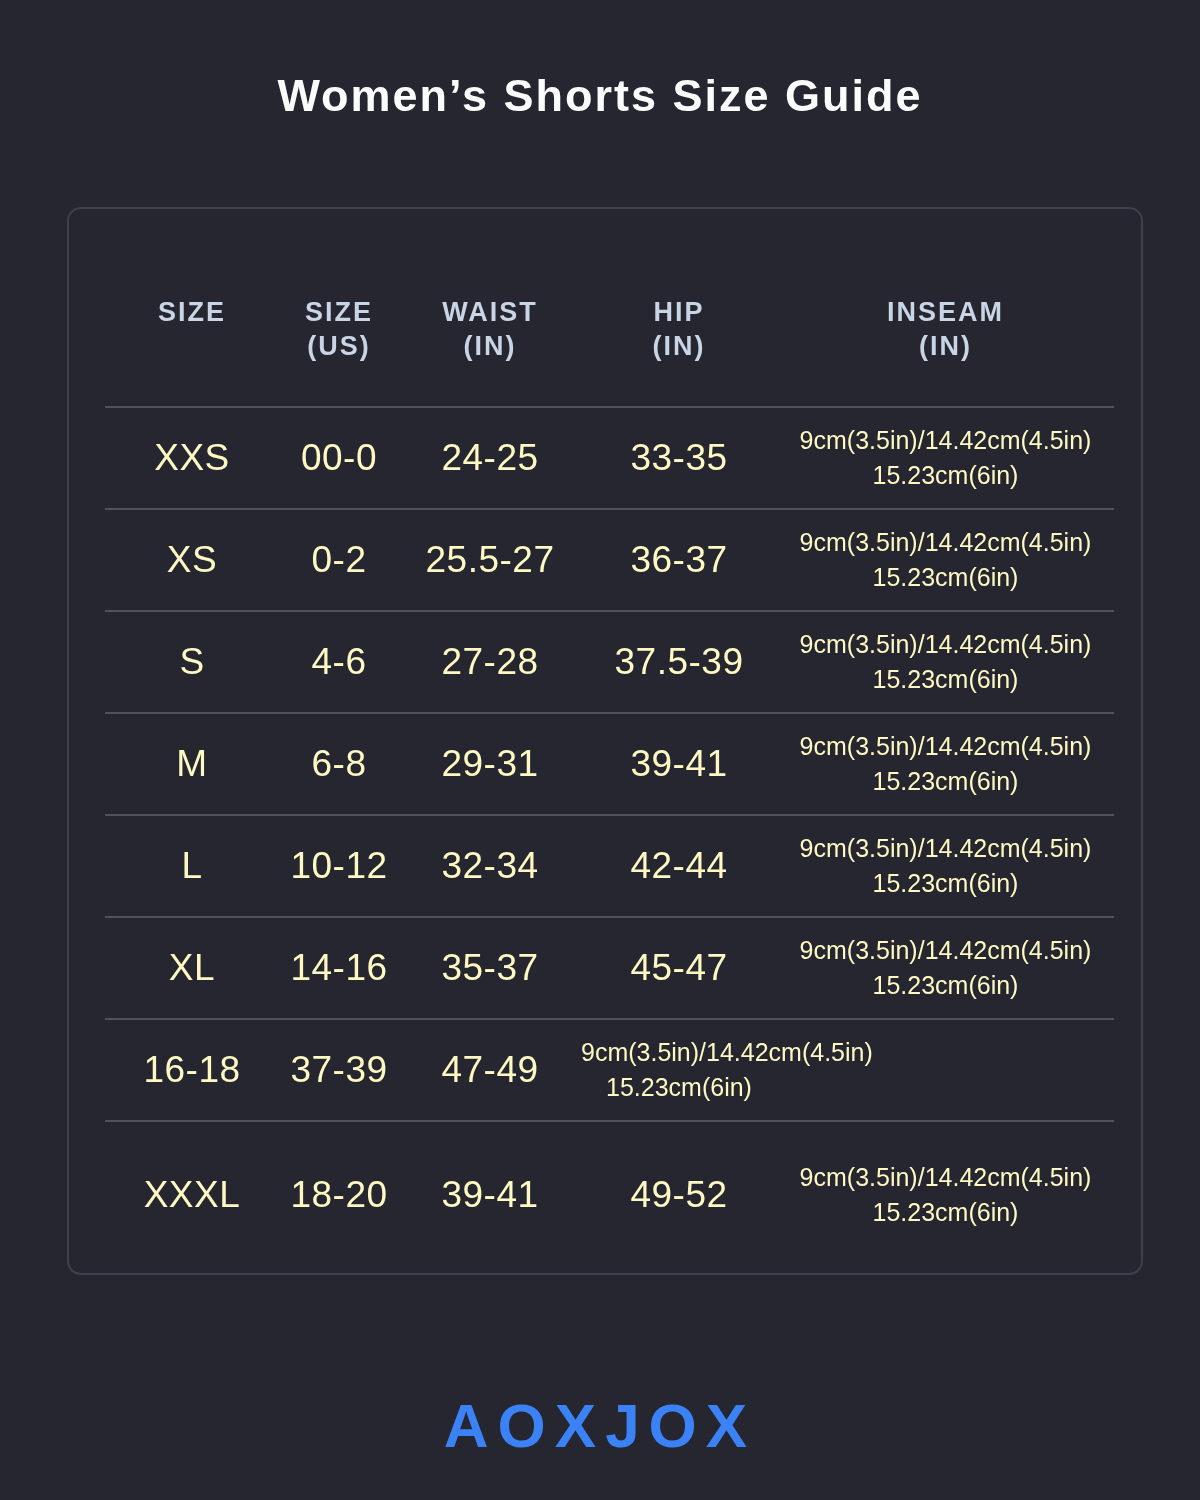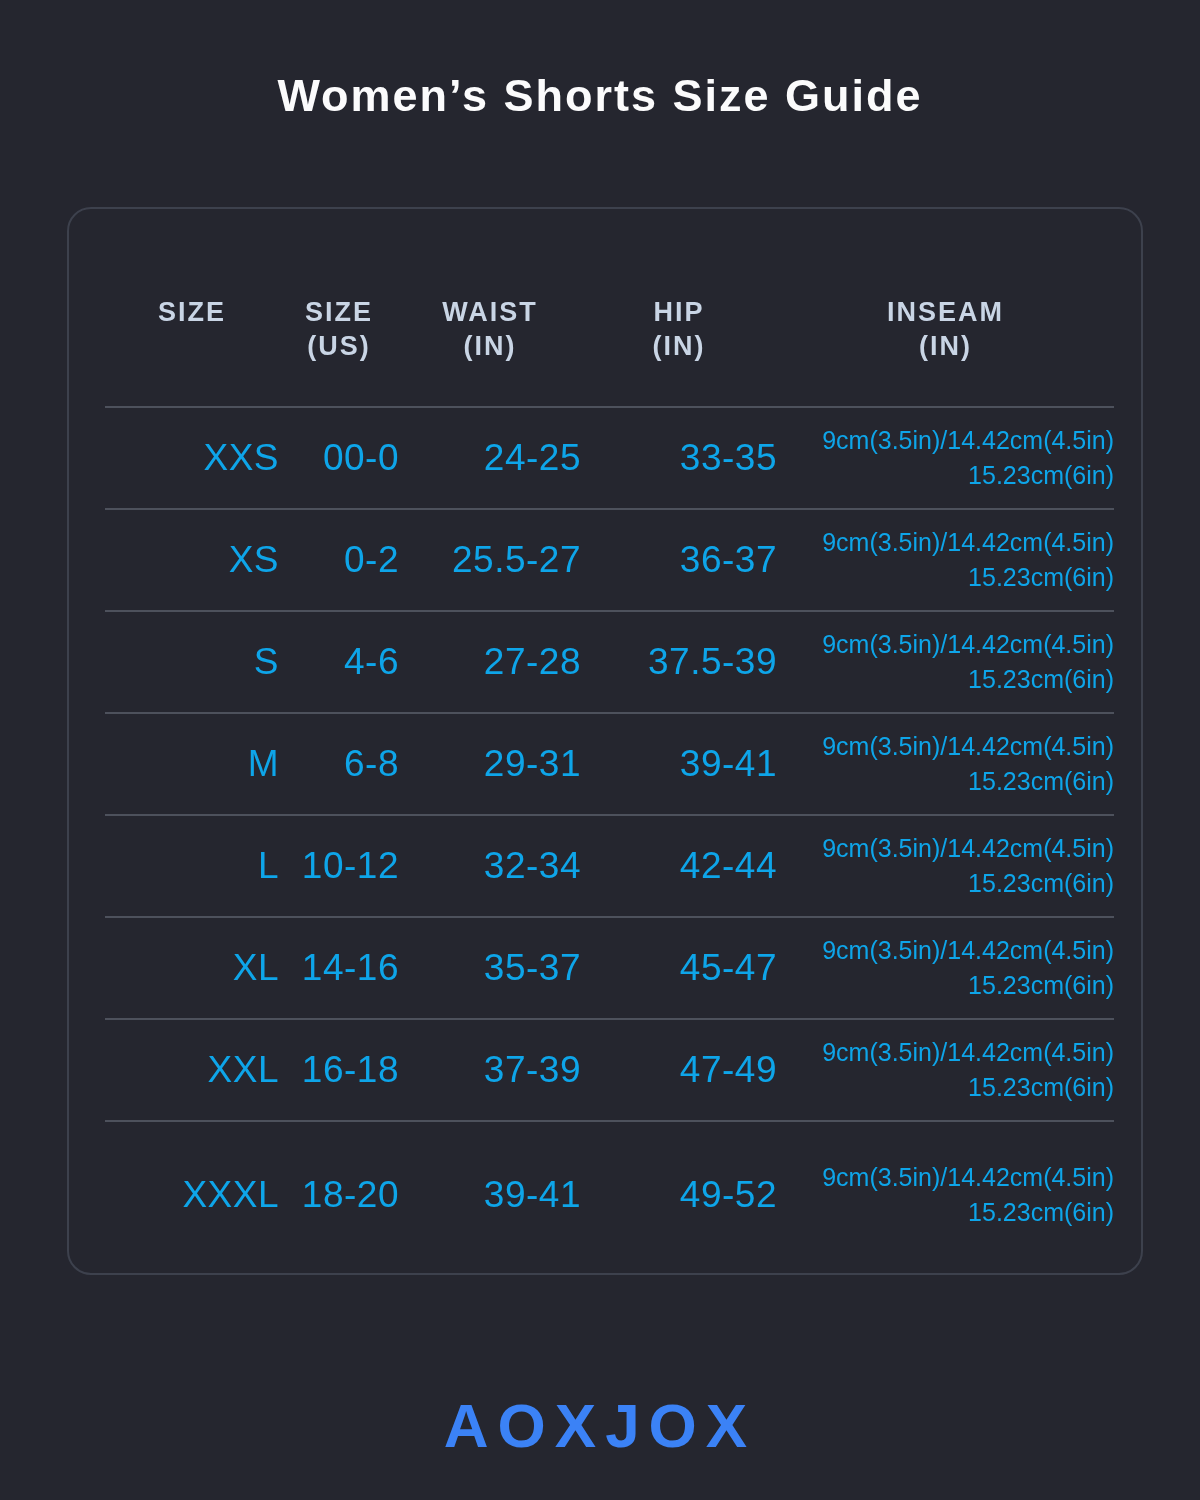--- a/index.html
+++ b/index.html
@@ -28,21 +28,21 @@
     font-weight: 700;
     letter-spacing: 2px;
   }
   .panel {
     position: absolute;
     left: 67px;
     top: 207px;
     width: 1076px;
     height: 1068px;
     border: 2px solid #3d414d;
-    border-radius: 24px;
+    border-radius: 14px;
     overflow: hidden;
   }
   .tbl {
     margin-left: 36px;
     width: 1009px;
   }
   .thead, .tr {
     display: grid;
     grid-template-columns: 174px 120px 182px 196px 337px;
     width: 1009px;
@@ -64,22 +64,22 @@
   .tr {
     height: 102px;
     align-items: center;
     border-top: 2px solid #4d515c;
   }
   .tr:last-child {
     height: 192px;
     padding-bottom: 44px;
   }
   .td {
-    text-align: right;
-    color: #0ea5e9;
+    text-align: center;
+    color: #fef9c3;
     font-size: 37px;
     font-weight: 400;
     letter-spacing: 0.5px;
   }
   .td.inseam {
     font-size: 25px;
     letter-spacing: 0;
     line-height: 35px;
   }
   .td.inseam span { display: block; }
@@ -188,21 +188,20 @@
         <div class="td">14-16</div>
         <div class="td">35-37</div>
         <div class="td">45-47</div>
         <div class="td inseam">
           <span>9cm(3.5in)/14.42cm(4.5in)</span>
           <span>15.23cm(6in)</span>
         </div>
       </div>
 
       <div class="tr">
-        <div class="td">XXL</div>
         <div class="td">16-18</div>
         <div class="td">37-39</div>
         <div class="td">47-49</div>
         <div class="td inseam">
           <span>9cm(3.5in)/14.42cm(4.5in)</span>
           <span>15.23cm(6in)</span>
         </div>
       </div>
 
       <div class="tr">

